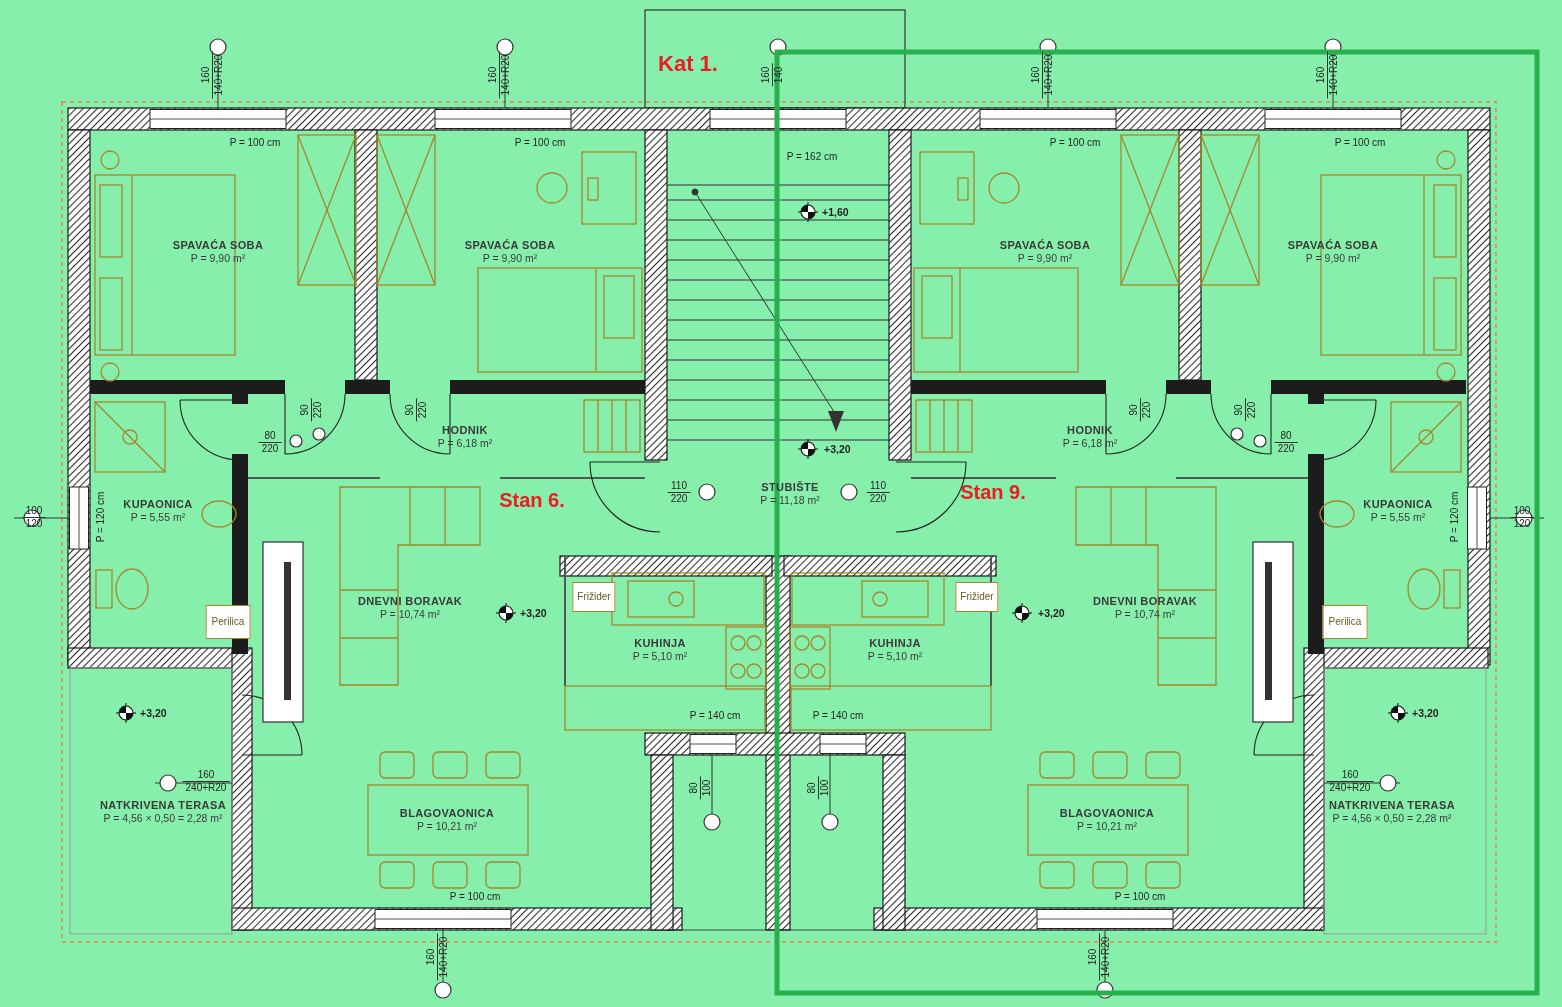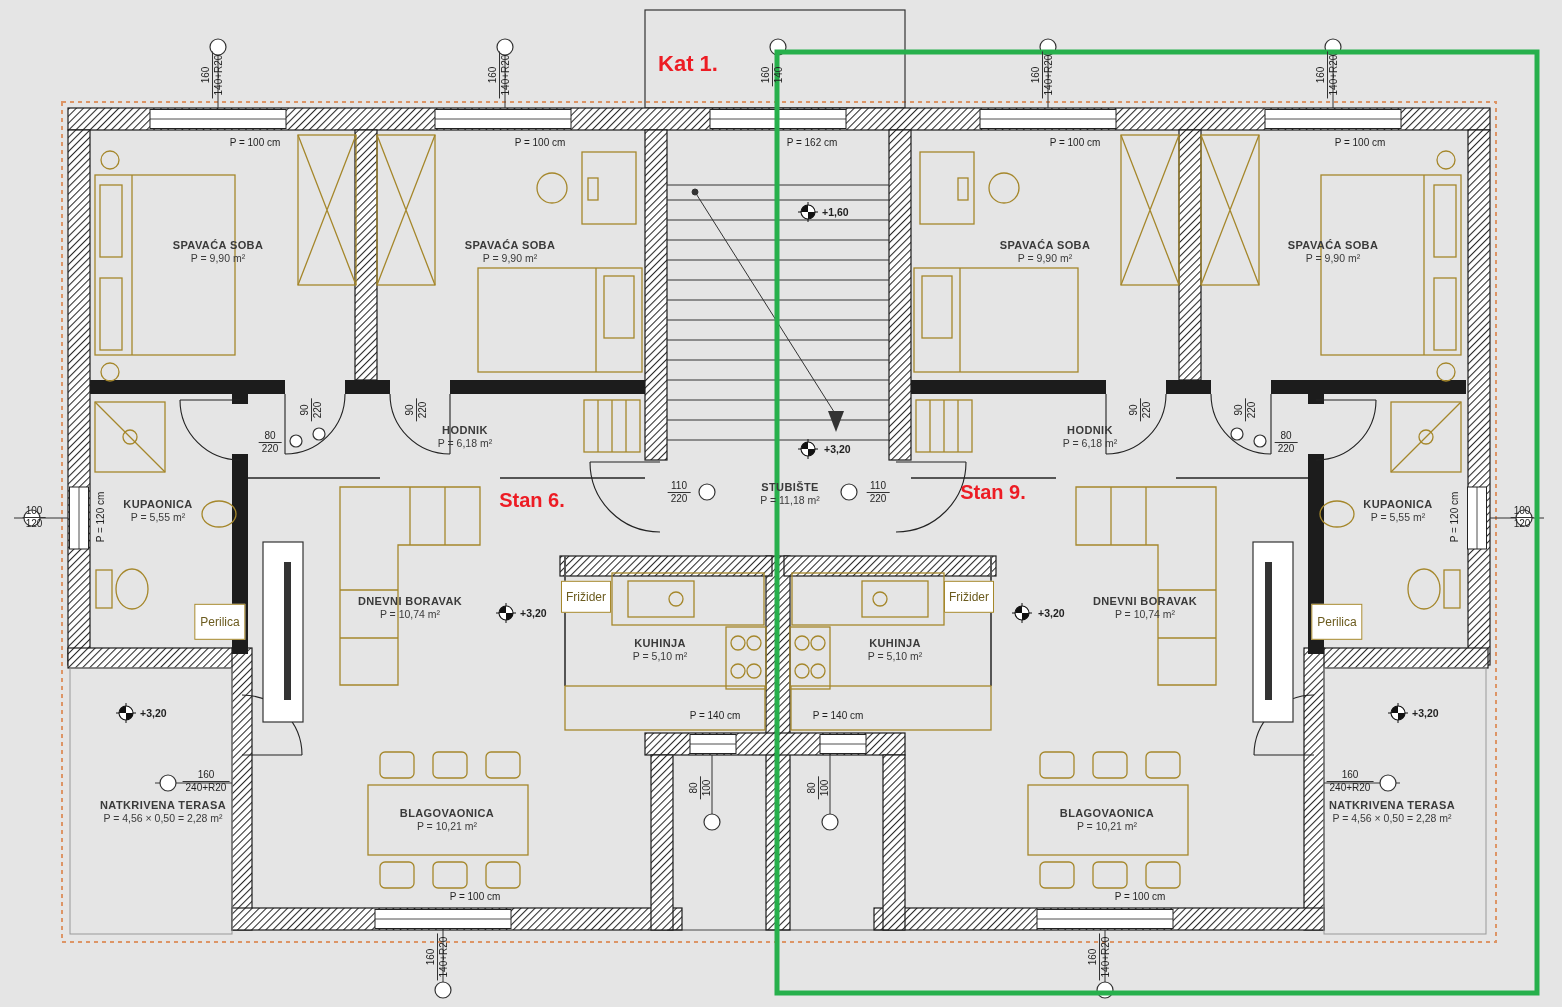--- a/index.html
+++ b/index.html
@@ -6,36 +6,36 @@
   :root{
     --wall:#1f1f1f;
     --furniture:#a5872b;
     --insulation:#dd9566;
     --label-red:#ed1c24;
     --highlight-green:#27b04c;
     --dim-text:#1f1f1f;
   }
   html,body{margin:0;padding:0;background:#fff;}
   body{font-family:"Liberation Sans", sans-serif;}
-  .plan{position:relative;width:1562px;height:1007px;background:#e5e5e5;overflow:hidden;}
+  .plan{position:relative;width:1562px;height:1007px;background:#86efac;overflow:hidden;}
   .plan svg{position:absolute;left:0;top:0;}
   .labels{position:absolute;left:0;top:0;width:100%;height:100%;pointer-events:none;}
 
   .lbl{position:absolute;transform:translate(-50%,-50%);white-space:nowrap;text-align:center;
        color:var(--dim-text,#1f1f1f);font-size:10px;line-height:1.2;}
   .room{font-size:11px;color:#3a3a3a;}
   .room .rname{letter-spacing:.4px;font-weight:bold;}
   .room .rarea{font-size:10.5px;}
   .redlbl{color:var(--label-red,#ed1c24);font-weight:bold;font-size:20px;}
   .redlbl.big{font-size:22px;}
   .rot{transform:translate(-50%,-50%) rotate(-90deg);}
   .frac span{display:block;line-height:1.15;padding:0 3px;}
   .frac .ftop{border-bottom:1px solid #333;}
   .boxed{border:1px solid var(--furniture,#a5872b);color:#6b5b1e;background:#fff;
-         padding:10px 5px;font-size:12px;}
+         padding:10px 5px;font-size:10px;margin-left:8px;}
   .boxed.fridge{padding:8px 4px;}
   .lvltxt{transform:translate(0,-50%);font-weight:bold;font-size:10.5px;text-align:right;}
 
   .win{fill:#fff;stroke:#222;stroke-width:1;}
   .thin{stroke:#222;stroke-width:0.8;}
   .part{stroke:#555;stroke-width:2;}
   .ter{fill:none;stroke:#999;stroke-width:1;}
   .furn{stroke:var(--furniture,#a5872b);fill:none;stroke-width:1.3;}
   .furn-dark{stroke:#333;fill:#fff;stroke-width:1.2;}
   .tv{fill:#333;stroke:none;}
@@ -424,21 +424,21 @@
         <div class="rarea">P = 4,56 × 0,50 = 2,28 m²</div>
   </div>
 
   <div class="lbl boxed" style="left:220px;top:622px">Perilica</div>
   <div class="lbl boxed" style="left:1337px;top:622px">Perilica</div>
   <div class="lbl boxed fridge" style="left:586px;top:597px">Frižider</div>
   <div class="lbl boxed fridge" style="left:969px;top:597px">Frižider</div>
 
   <div class="lbl" style="left:255px;top:143px">P = 100 cm</div>
   <div class="lbl" style="left:540px;top:143px">P = 100 cm</div>
-  <div class="lbl" style="left:812px;top:143px">P = 162 cm</div>
+  <div class="lbl" style="left:812px;top:157px">P = 162 cm</div>
   <div class="lbl" style="left:1075px;top:143px">P = 100 cm</div>
   <div class="lbl" style="left:1360px;top:143px">P = 100 cm</div>
   <div class="lbl" style="left:475px;top:897px">P = 100 cm</div>
   <div class="lbl" style="left:1140px;top:897px">P = 100 cm</div>
   <div class="lbl" style="left:715px;top:716px">P = 140 cm</div>
   <div class="lbl" style="left:838px;top:716px">P = 140 cm</div>
 
   <div class="lbl rot frac" style="left:212px;top:75px">
     <span class="ftop">160</span>
         <span>140+R20</span>

